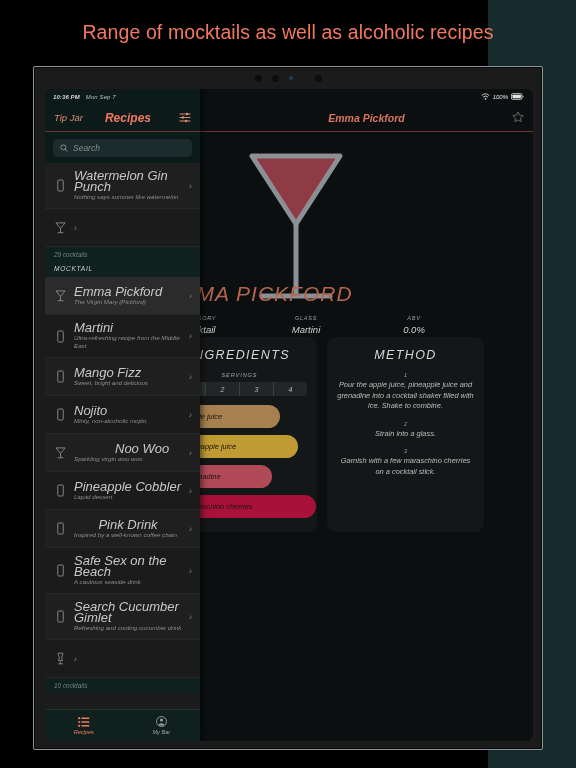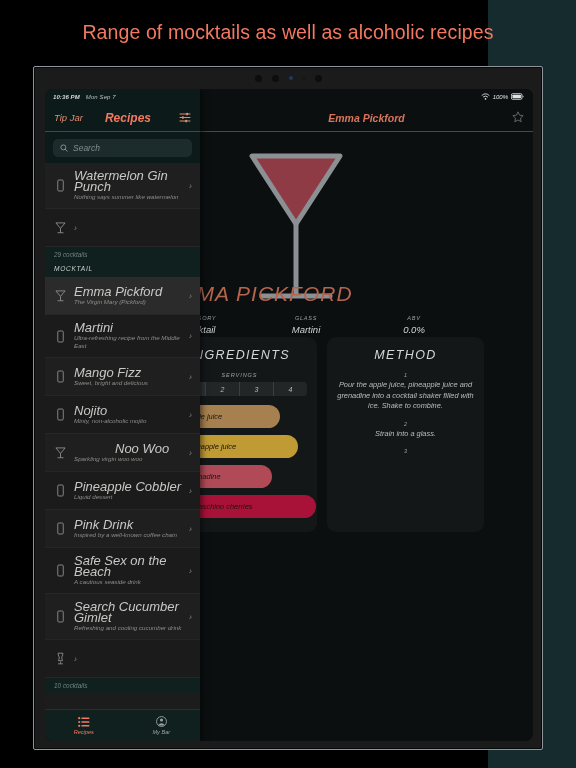--- a/index.html
+++ b/index.html
@@ -355,21 +355,21 @@
               </span>
               <span class="chev">›</span>
             </div>
             <div class="row">
               <span class="row-ico">
                 <svg width="11" height="13" viewBox="0 0 12 14">
                   <rect x="3" y="1" width="6" height="12" rx="1.2" fill="none" stroke="#8d8d8b" stroke-width="1"></rect>
                 </svg>
               </span>
               <span class="row-text">
-                <span class="row-title" style="display: block;">Pink Drink</span>
+                <span class="row-title" style="display: block; text-align: center;">Pink Drink</span>
                 <span class="row-sub" style="display: block;">Inspired by a well-known coffee chain</span>
               </span>
               <span class="chev">›</span>
             </div>
             <div class="row alt">
               <span class="row-ico">
                 <svg width="11" height="13" viewBox="0 0 12 14">
                   <rect x="3" y="1" width="6" height="12" rx="1.2" fill="none" stroke="#8d8d8b" stroke-width="1"></rect>
                 </svg>
               </span>
@@ -502,20 +502,21 @@
           </div>
 
           <div class="panel panel-method">
             <div class="panel-h">METHOD</div>
             <div id="method-steps">
                 <div class="step-no">1</div>
                 <div class="step-tx">Pour the apple juice, pineapple juice and grenadine into a cocktail shaker filled with ice. Shake to combine.</div>
                 <div class="step-no">2</div>
                 <div class="step-tx">Strain into a glass.</div>
                 <div class="step-no">3</div>
+                <div class="step-tx">Garnish with a few maraschino cherries on a cocktail stick.</div>
               </div>
           </div>
 
         </div>
       </div>
     </div>
   </div>
 </div>
 
 </body></html>

